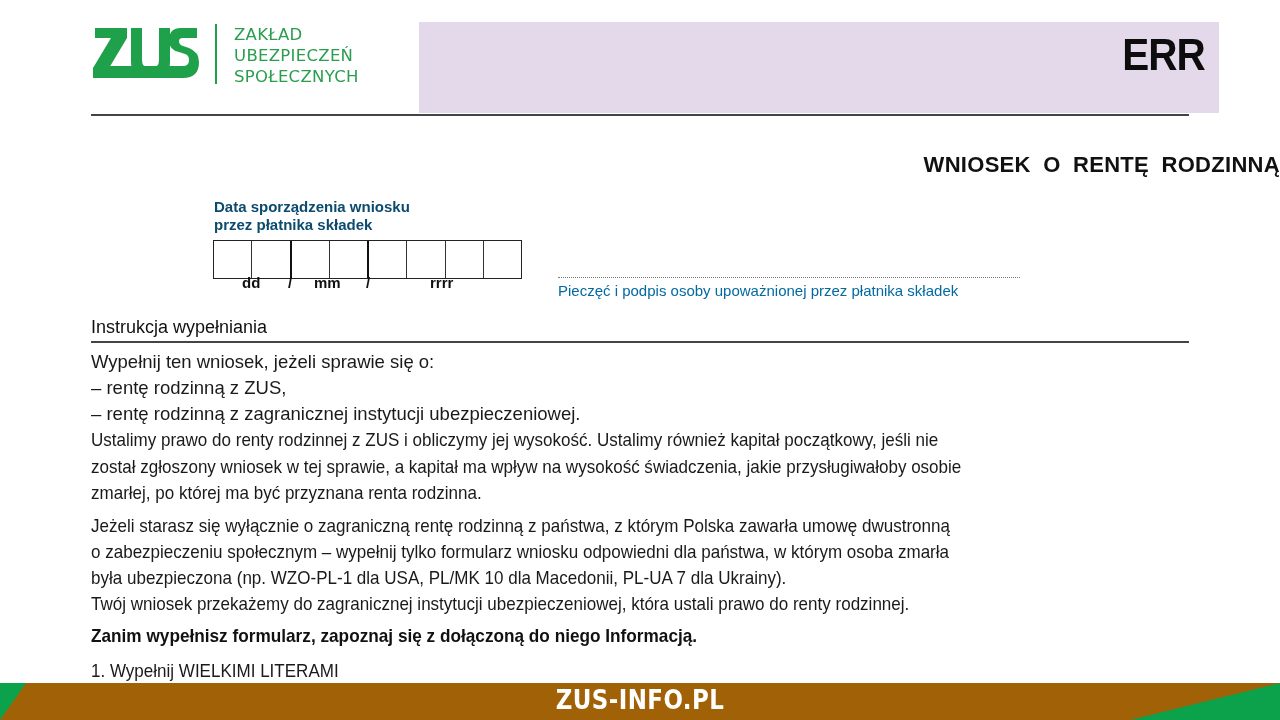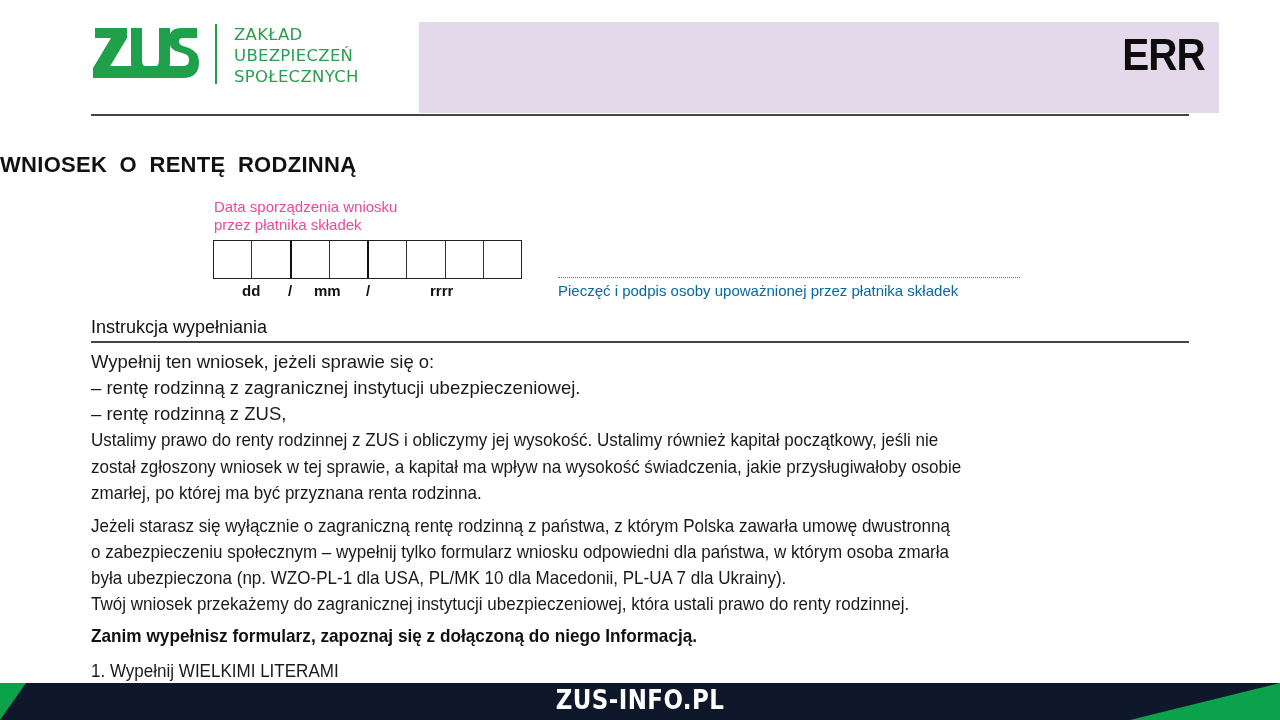--- a/index.html
+++ b/index.html
@@ -9,41 +9,41 @@
     .header { position: absolute; left: 91px; top: 22px; width: 1098px; height: 92px; }
     .logo { position: absolute; left: 0; top: 0; width: 290px; height: 70px; }
     .logo-mark { position: absolute; left: 0; top: 2px; width: 108px; height: 66px; }
     .logo-divider { position: absolute; left: 124px; top: 2px; width: 2px; height: 60px; background: #1fa04a; }
     .logo-text { position: absolute; left: 143px; top: 2px; font-family: "DejaVu Sans", sans-serif; font-size: 16.5px; line-height: 21px; color: #2a9d4e; letter-spacing: 0.3px; }
     .logo-text div { white-space: nowrap; }
     .err-band { position: absolute; left: 298px; top: 0; width: 800px; height: 91px; background: #e3d9ea; margin-left: 30px; }
     .err-code { position: absolute; right: 14px; top: 8px; font-size: 44px; font-weight: bold; color: #0d0d0d; letter-spacing: -1px; transform: scaleX(0.92); transform-origin: right center; }
     .header-rule { position: absolute; left: 91px; top: 114px; width: 1098px; height: 2px; background: #444; }
 
-    .doc-title { position: absolute; left: 0; width: 1280px; top: 152px; text-align: left; font-size: 22px; font-weight: bold; color: #111; word-spacing: 6px; letter-spacing: 0.3px; }
+    .doc-title { position: absolute; left: 0; width: 1280px; top: 152px; text-align: right; font-size: 22px; font-weight: bold; color: #111; word-spacing: 6px; letter-spacing: 0.3px; }
 
-    .date-label { position: absolute; left: 214px; top: 198px; font-size: 15px; line-height: 18px; color: #ec4899; }
+    .date-label { position: absolute; left: 214px; top: 198px; font-size: 15px; line-height: 18px; color: #0c4a6e; font-weight: bold; }
     .date-boxes { position: absolute; left: 213px; top: 240px; width: 309px; height: 39px; border: 1.5px solid #222; display: flex; }
     .date-box { flex: 1; border-right: 1px solid #333; height: 100%; }
     .date-box.thick { border-right: 2px solid #111; }
     .date-box:last-child { border-right: none; }
-    .date-format { position: absolute; top: 282px; font-size: 15px; font-weight: bold; color: #111; }
+    .date-format { position: absolute; top: 274px; font-size: 15px; font-weight: bold; color: #111; }
     .signature-line { position: absolute; left: 558px; top: 277px; width: 462px; border-top: 1.5px dotted #777; }
     .signature-label { position: absolute; left: 558px; top: 282px; font-size: 15px; color: #0369a1; }
 
     .section-heading { position: absolute; left: 91px; top: 317px; font-size: 18px; font-weight: normal; color: #111; }
     .section-rule { position: absolute; left: 91px; top: 341px; width: 1098px; height: 1.5px; background: #444; }
 
     .body-text { position: absolute; left: 91px; width: 1100px; font-size: 18.5px; line-height: 26px; color: #1a1a1a; }
     .body-text p { white-space: nowrap; }
     .narrow { transform: scaleX(0.92); transform-origin: left center; }
     .bold-line { position: absolute; left: 91px; top: 625px; font-size: 18.5px; font-weight: bold; color: #111; white-space: nowrap; transform: scaleX(0.93); transform-origin: left center; }
     .numbered { position: absolute; left: 91px; top: 660px; font-size: 18.5px; color: #1a1a1a; white-space: nowrap; transform: scaleX(0.92); transform-origin: left center; }
 
-    .footer-band { position: absolute; left: 0; top: 683px; width: 1280px; height: 37px; background: #0f172a; overflow: hidden; }
+    .footer-band { position: absolute; left: 0; top: 683px; width: 1280px; height: 37px; background: #a16207; overflow: hidden; }
     .footer-left-tri { position: absolute; left: 0; top: 0; width: 0; height: 0; border-top: 37px solid #0ba24b; border-right: 26px solid transparent; }
     .footer-right-tri { position: absolute; right: 0; bottom: 0; width: 0; height: 0; border-bottom: 37px solid #0ba24b; border-left: 150px solid transparent; }
     .footer-text { position: absolute; left: 0; width: 1280px; top: 1px; text-align: center; font-family: "DejaVu Sans", sans-serif; font-size: 27px; font-weight: bold; color: #ffffff; letter-spacing: 0.5px; transform: scaleX(0.85); }
   </style>
 </head>
 <body>
 
 <div class="header">
   <div class="logo">
     <svg class="logo-mark" viewBox="0 0 108 66">
@@ -90,22 +90,22 @@
 <span class="date-format" style="left:430px;">rrrr</span>
 
 <div class="signature-line"></div>
 <div class="signature-label">Pieczęć i podpis osoby upoważnionej przez płatnika składek</div>
 
 <div class="section-heading">Instrukcja wypełniania</div>
 <div class="section-rule"></div>
 
 <div class="body-text" style="top:349px;">
   <p>Wypełnij ten wniosek, jeżeli sprawie się o:</p>
+  <p>–  rentę rodzinną z ZUS,</p>
   <p>–  rentę rodzinną z zagranicznej instytucji ubezpieczeniowej.</p>
-  <p>–  rentę rodzinną z ZUS,</p>
 </div>
 
 <div class="body-text narrow" style="top:427px; line-height:26.5px;">
   <p>Ustalimy prawo do renty rodzinnej z ZUS i obliczymy jej wysokość. Ustalimy również kapitał początkowy, jeśli nie</p>
   <p>został zgłoszony wniosek w tej sprawie, a kapitał ma wpływ na wysokość świadczenia, jakie przysługiwałoby osobie</p>
   <p>zmarłej, po której ma być przyznana renta rodzinna.</p>
 </div>
 
 <div class="body-text narrow" style="top:513px; line-height:26px;">
   <p>Jeżeli starasz się wyłącznie o zagraniczną rentę rodzinną z państwa, z którym Polska zawarła umowę dwustronną</p>

